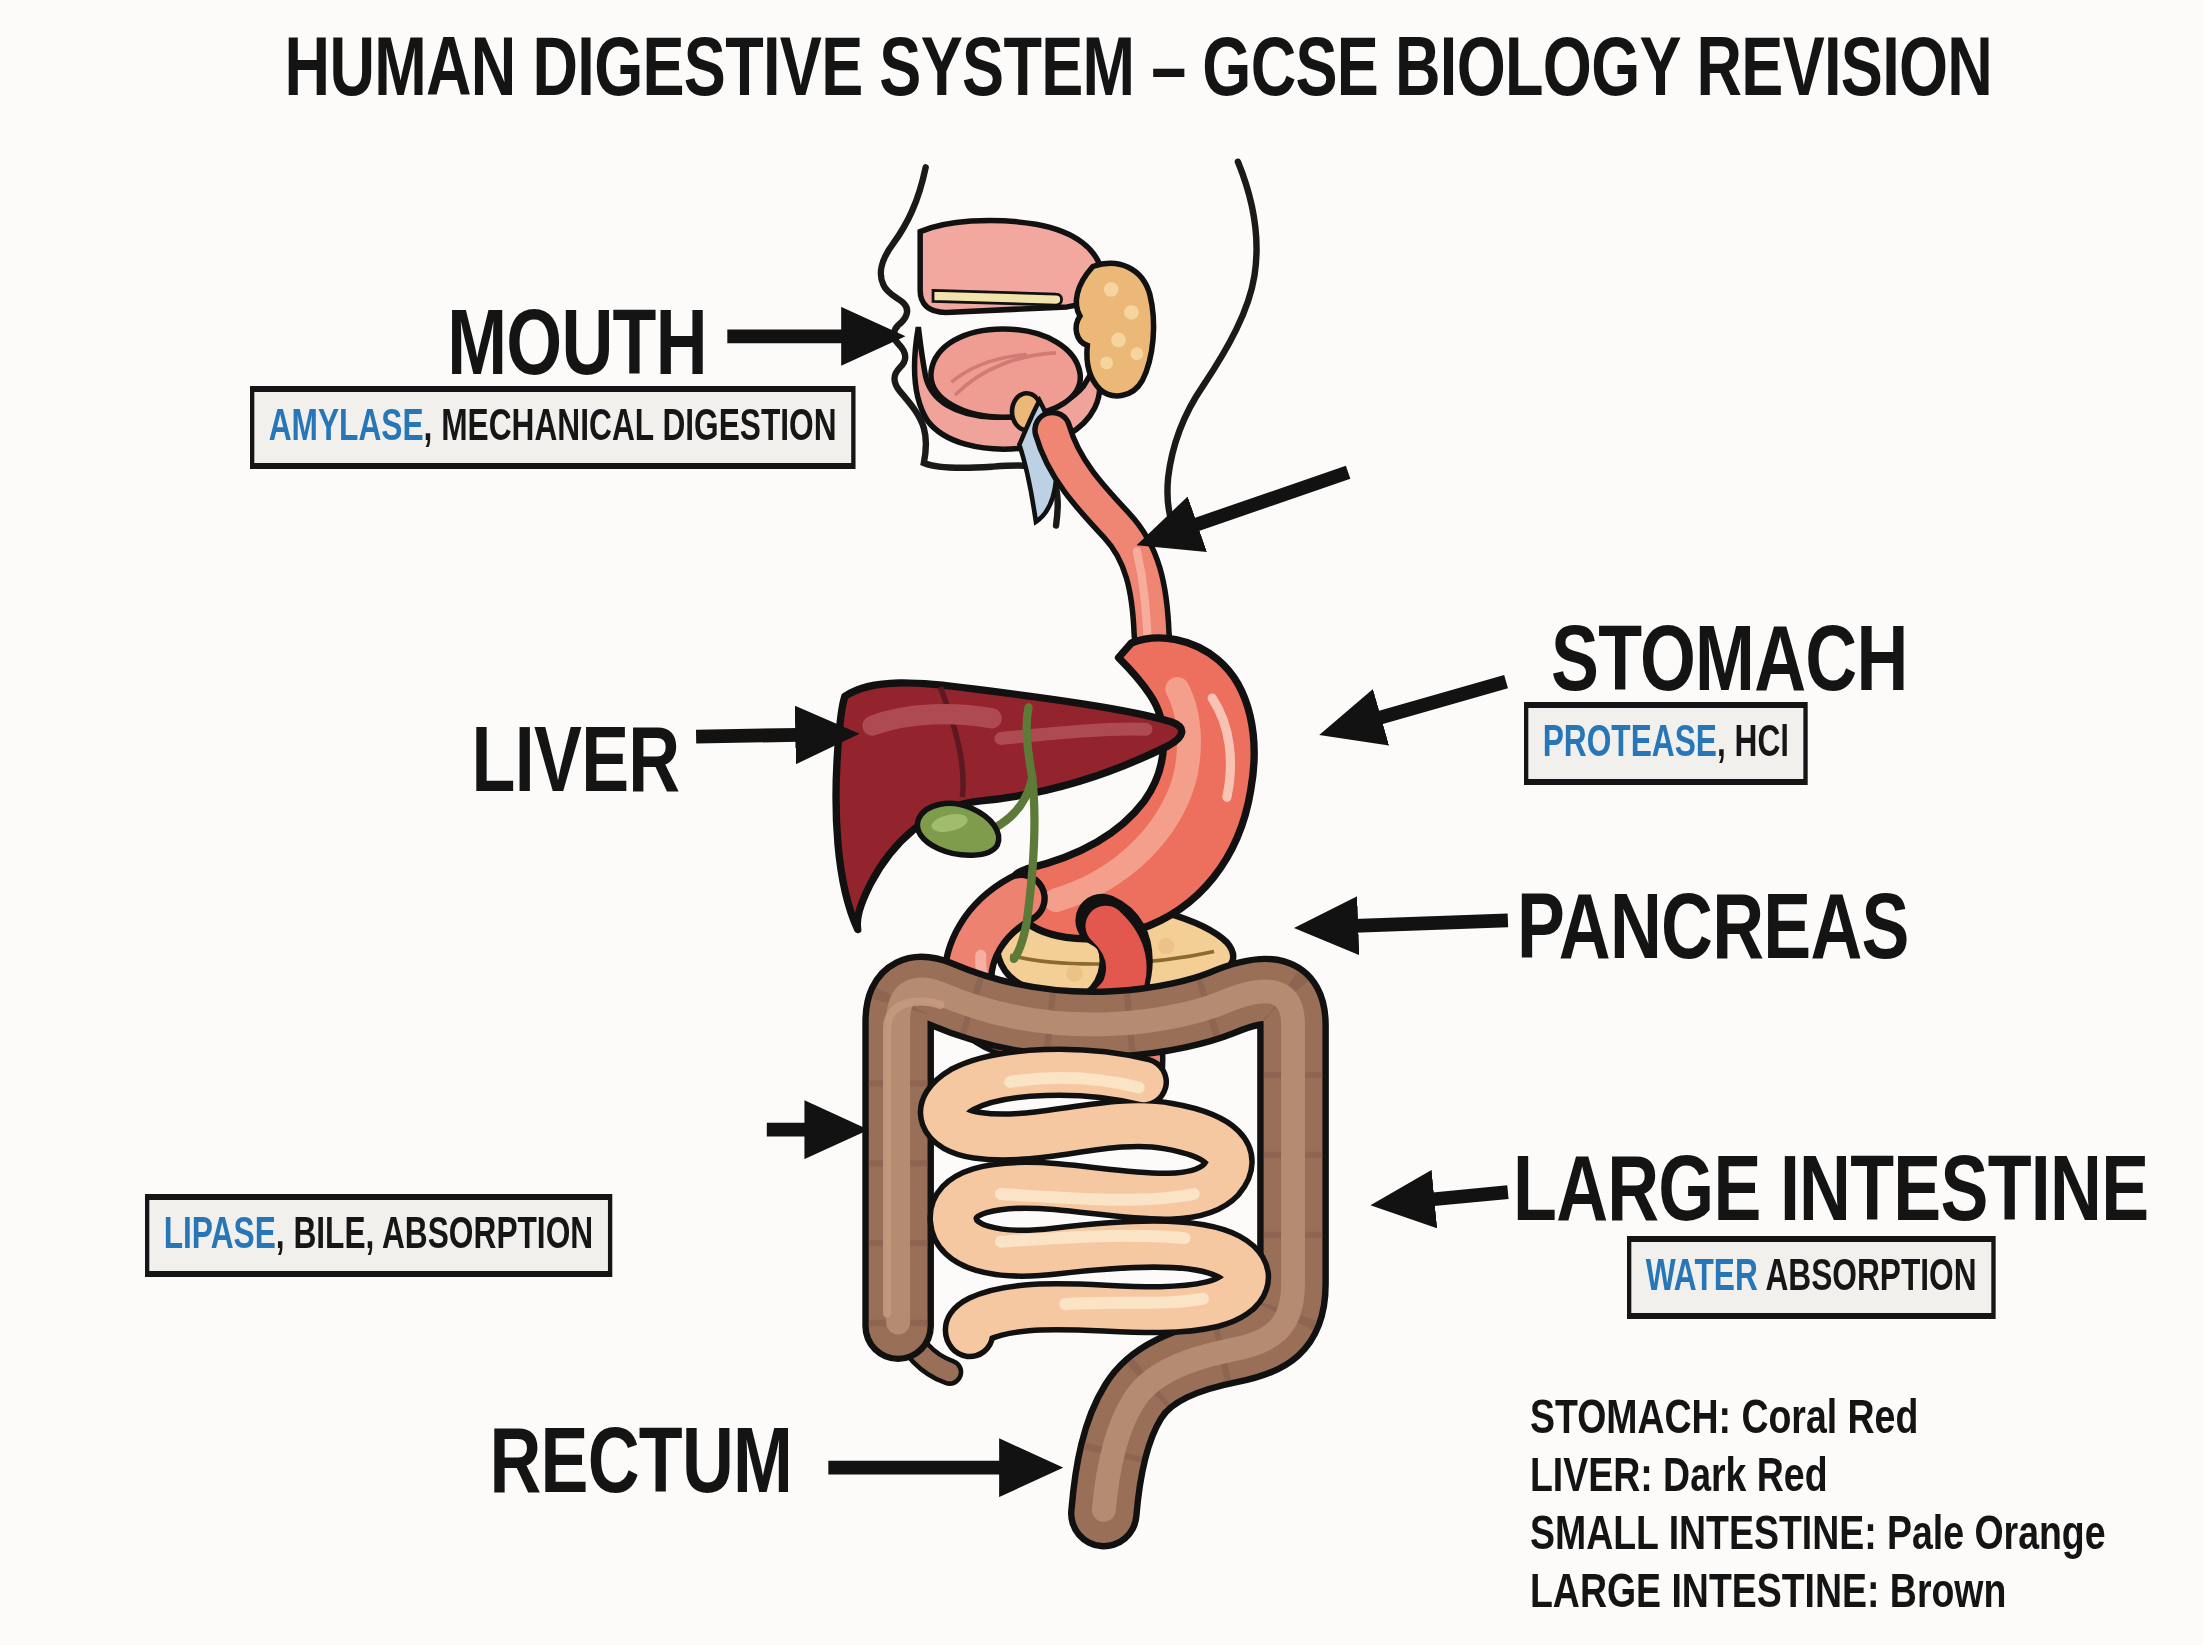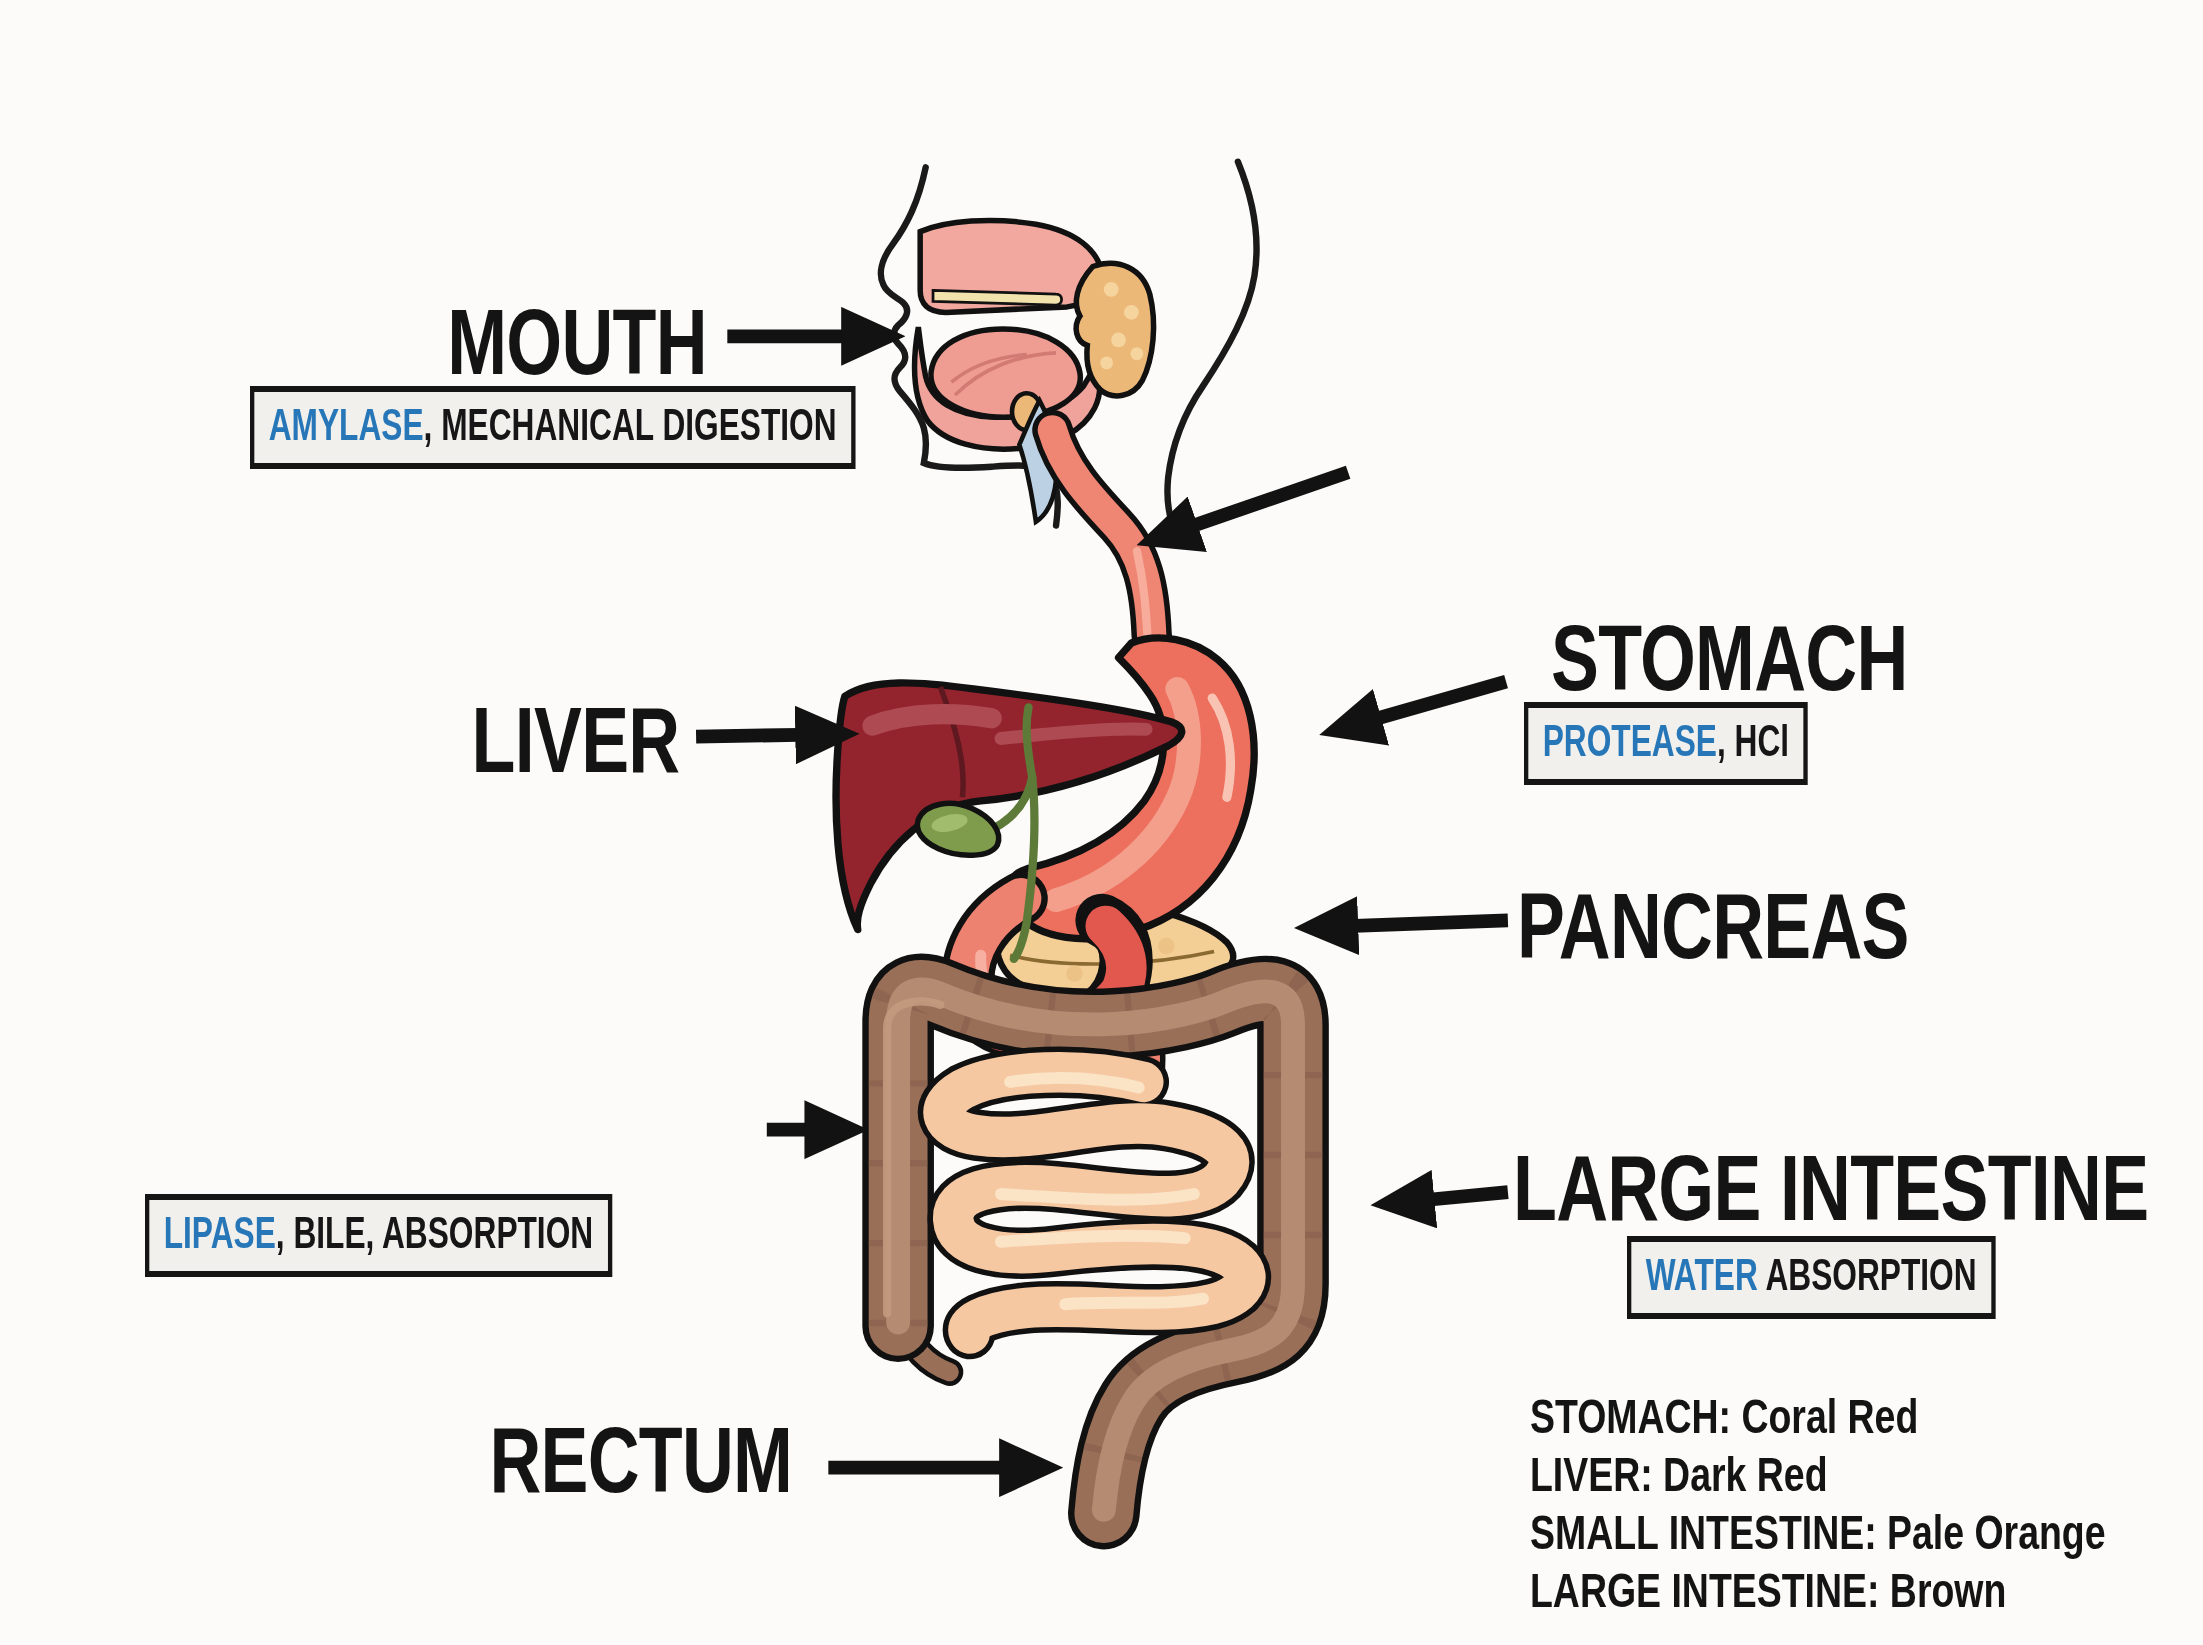--- a/index.html
+++ b/index.html
@@ -153,37 +153,40 @@
       <path d="M 1468,514 L 1300,572" marker-end="url(#ah)"></path>
       <path d="M 1640,742 L 1500,782" marker-end="url(#ah)"></path>
       <path d="M 758,802 L 870,800" marker-end="url(#ah)"></path>
       <path d="M 1642,1002 L 1475,1008" marker-end="url(#ah)"></path>
       <path d="M 835,1230 L 880,1230" marker-end="url(#ah)"></path>
       <path d="M 1642,1298 L 1558,1306" marker-end="url(#ah)"></path>
       <path d="M 902,1598 L 1092,1598" marker-end="url(#ah)"></path>
     </g>
   </svg>
 
+  <div class="title">
+    <span>HUMAN DIGESTIVE SYSTEM – GCSE BIOLOGY REVISION</span>
+  </div>
 
   <div class="organ-label align-right" style="left:248px; top:296px; width:459px;">
     <span>MOUTH</span>
   </div>
   <div class="info-box" style="left:250px; top:386px;">
     <span class="hl">AMYLASE</span><span class="rest">, MECHANICAL DIGESTION</span>
   </div>
 
 
   <div class="organ-label align-left" style="left:1551px; top:612px;">
     <span>STOMACH</span>
   </div>
   <div class="info-box" style="left:1524px; top:702px;">
     <span class="hl">PROTEASE</span><span class="rest">, HCl</span>
   </div>
 
-  <div class="organ-label align-right" style="left:220px; top:694px; width:459px;">
+  <div class="organ-label align-right" style="left:220px; top:713px; width:459px;">
     <span>LIVER</span>
   </div>
 
   <div class="organ-label align-left" style="left:1517px; top:880px;">
     <span>PANCREAS</span>
   </div>
 
   <div class="info-box" style="left:145px; top:1194px;">
     <span class="hl">LIPASE</span><span class="rest">, BILE, ABSORPTION</span>
   </div>

